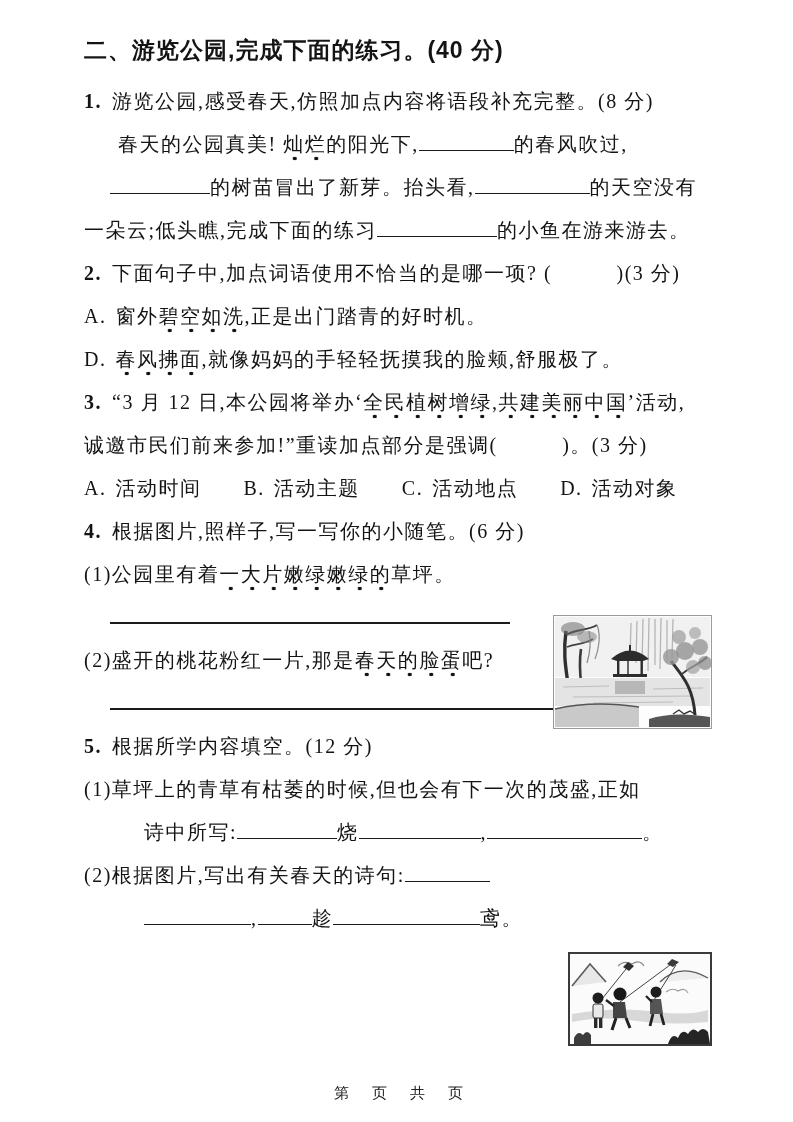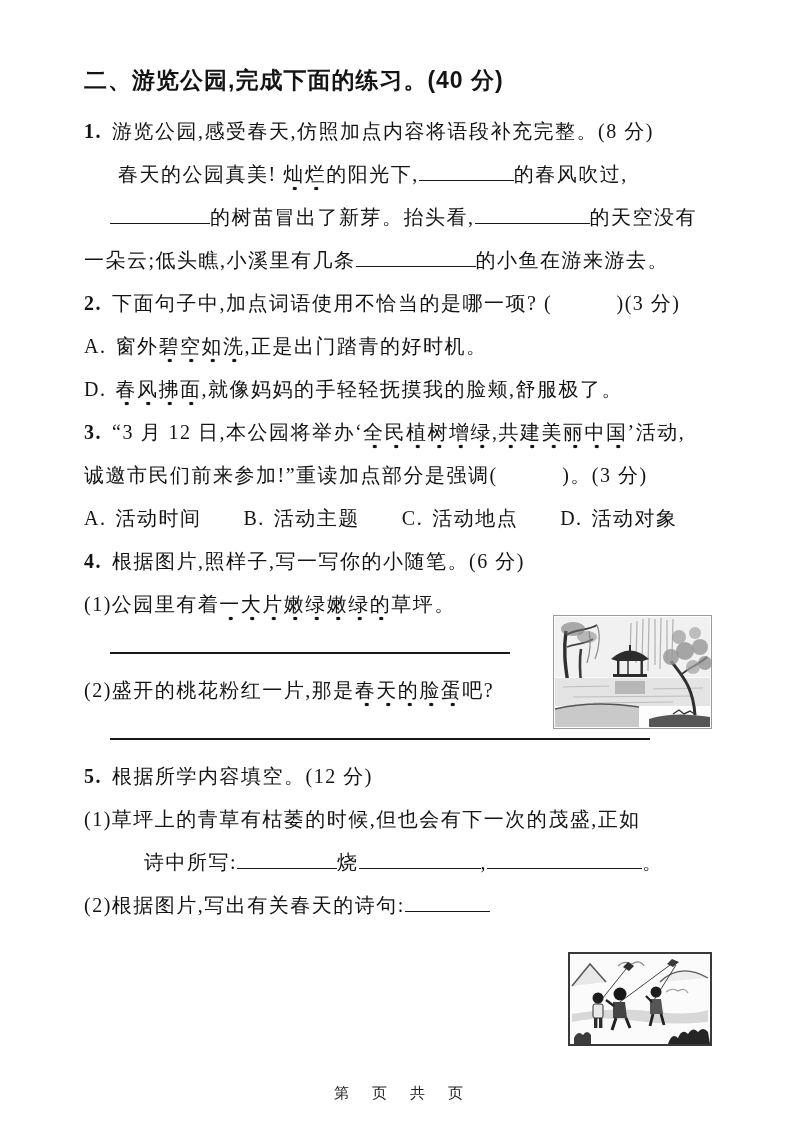--- a/index.html
+++ b/index.html
@@ -7,21 +7,21 @@
   .page {
     position: relative;
     width: 793px;
     height: 1122px;
     margin: 0 auto;
     background: #ffffff;
     font-family: "Liberation Serif", "DejaVu Serif", serif;
     color: #141414;
     font-size: 20px;
     letter-spacing: 1.5px;
-    padding: 65px 78px 0 84px;
+    padding: 35px 78px 0 84px;
     overflow: hidden;
   }
   .heading {
     font-family: "Liberation Sans", "DejaVu Sans", sans-serif;
     font-weight: 700;
     font-size: 23px;
     line-height: 31px;
     height: 45px;
     letter-spacing: 1px;
     white-space: nowrap;
@@ -94,21 +94,21 @@
     <span class="qnum">1.</span>
     <span>游览公园,感受春天,仿照加点内容将语段补充完整。(8 分)</span>
   </div>
   <div class="line cont ind">
     <span>春天的公园真美! </span><span class="dot">灿烂</span><span>的阳光下,</span><span class="blank" style="width:95px"></span><span>的春风吹过,</span>
   </div>
   <div class="line cont" style="margin-left:26px">
     <span class="blank" style="width:100px"></span><span>的树苗冒出了新芽。抬头看,</span><span class="blank" style="width:115px"></span><span>的天空没有</span>
   </div>
   <div class="line cont">
-    <span>一朵云;低头瞧,小溪里有几条</span><span class="blank" style="width:120px"></span><span>的小鱼在游来游去。</span>
+    <span>一朵云;低头瞧,完成下面的练习</span><span class="blank" style="width:120px"></span><span>的小鱼在游来游去。</span>
   </div>
 
   <div class="line qrow">
     <span class="qnum">2.</span>
     <span>下面句子中,加点词语使用不恰当的是哪一项? (　　　)(3 分)</span>
   </div>
   <div class="line cont">
     <span class="optletter">A.</span><span>窗外</span><span class="dot">碧空如洗</span><span>,正是出门踏青的好时机。</span>
   </div>
   <div class="line cont">
@@ -161,20 +161,23 @@
     <span>根据所学内容填空。(12 分)</span>
   </div>
   <div class="line cont">
     <span>(1)</span><span>草坪上的青草有枯萎的时候,但也会有下一次的茂盛,正如</span>
   </div>
   <div class="line cont2">
     <span>诗中所写:</span><span class="blank" style="width:100px"></span><span>烧</span><span class="blank" style="width:122px"></span><span>,</span><span class="blank" style="width:155px"></span><span>。</span>
   </div>
   <div class="line cont">
     <span>(2)</span><span>根据图片,写出有关春天的诗句:</span><span class="blank" style="width:85px"></span>
+  </div>
+  <div class="line cont2">
+    <span class="blank" style="width:107px"></span><span>,</span><span class="blank" style="width:54px"></span><span>趁</span><span class="blank" style="width:147px"></span><span>鸢。</span>
   </div>
 
   <div class="figure fig-park">
     <svg width="159" height="114" viewBox="0 0 159 114" xmlns="http://www.w3.org/2000/svg">
       <rect x="0.5" y="0.5" width="158" height="113" fill="#fdfdfd" stroke="#9a9a9a"></rect>
       <rect x="2" y="2" width="155" height="60" fill="#f1f1f1"></rect>
 
       <g stroke="#b5b5b5" stroke-width="1.3">
         <line x1="90" y1="4" x2="89" y2="52"></line>
           <line x1="96" y1="3" x2="95" y2="56"></line>

